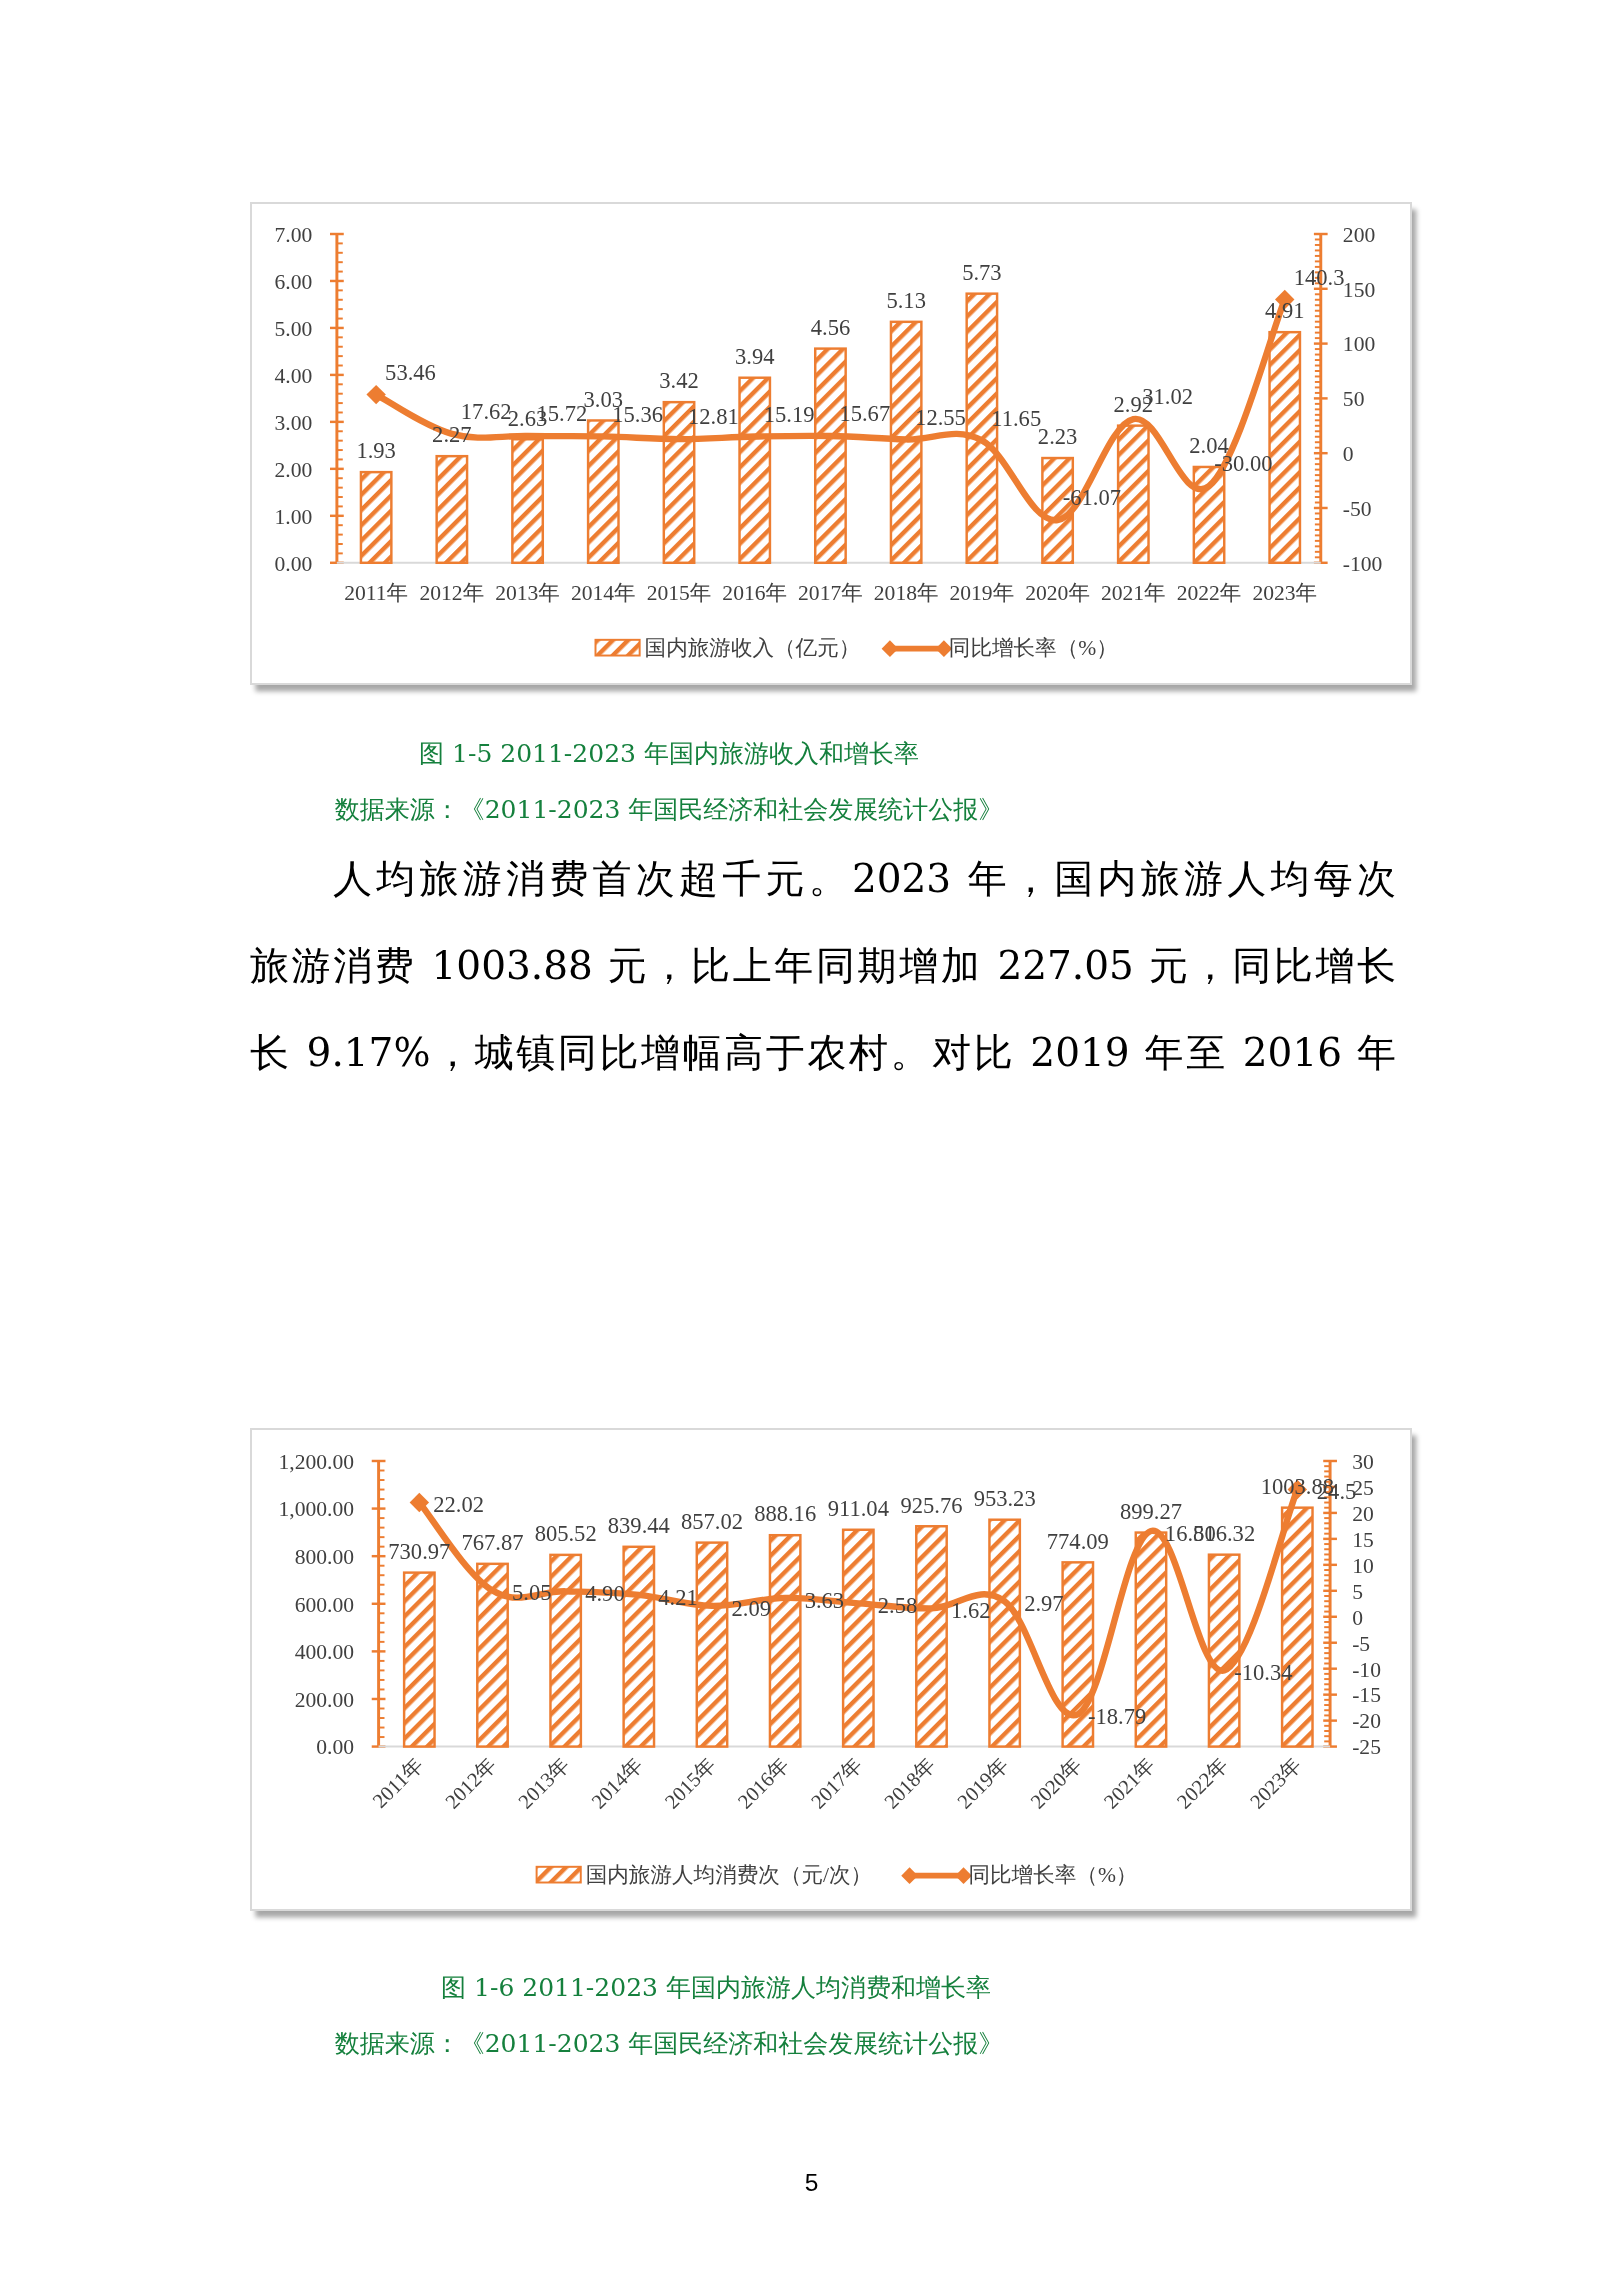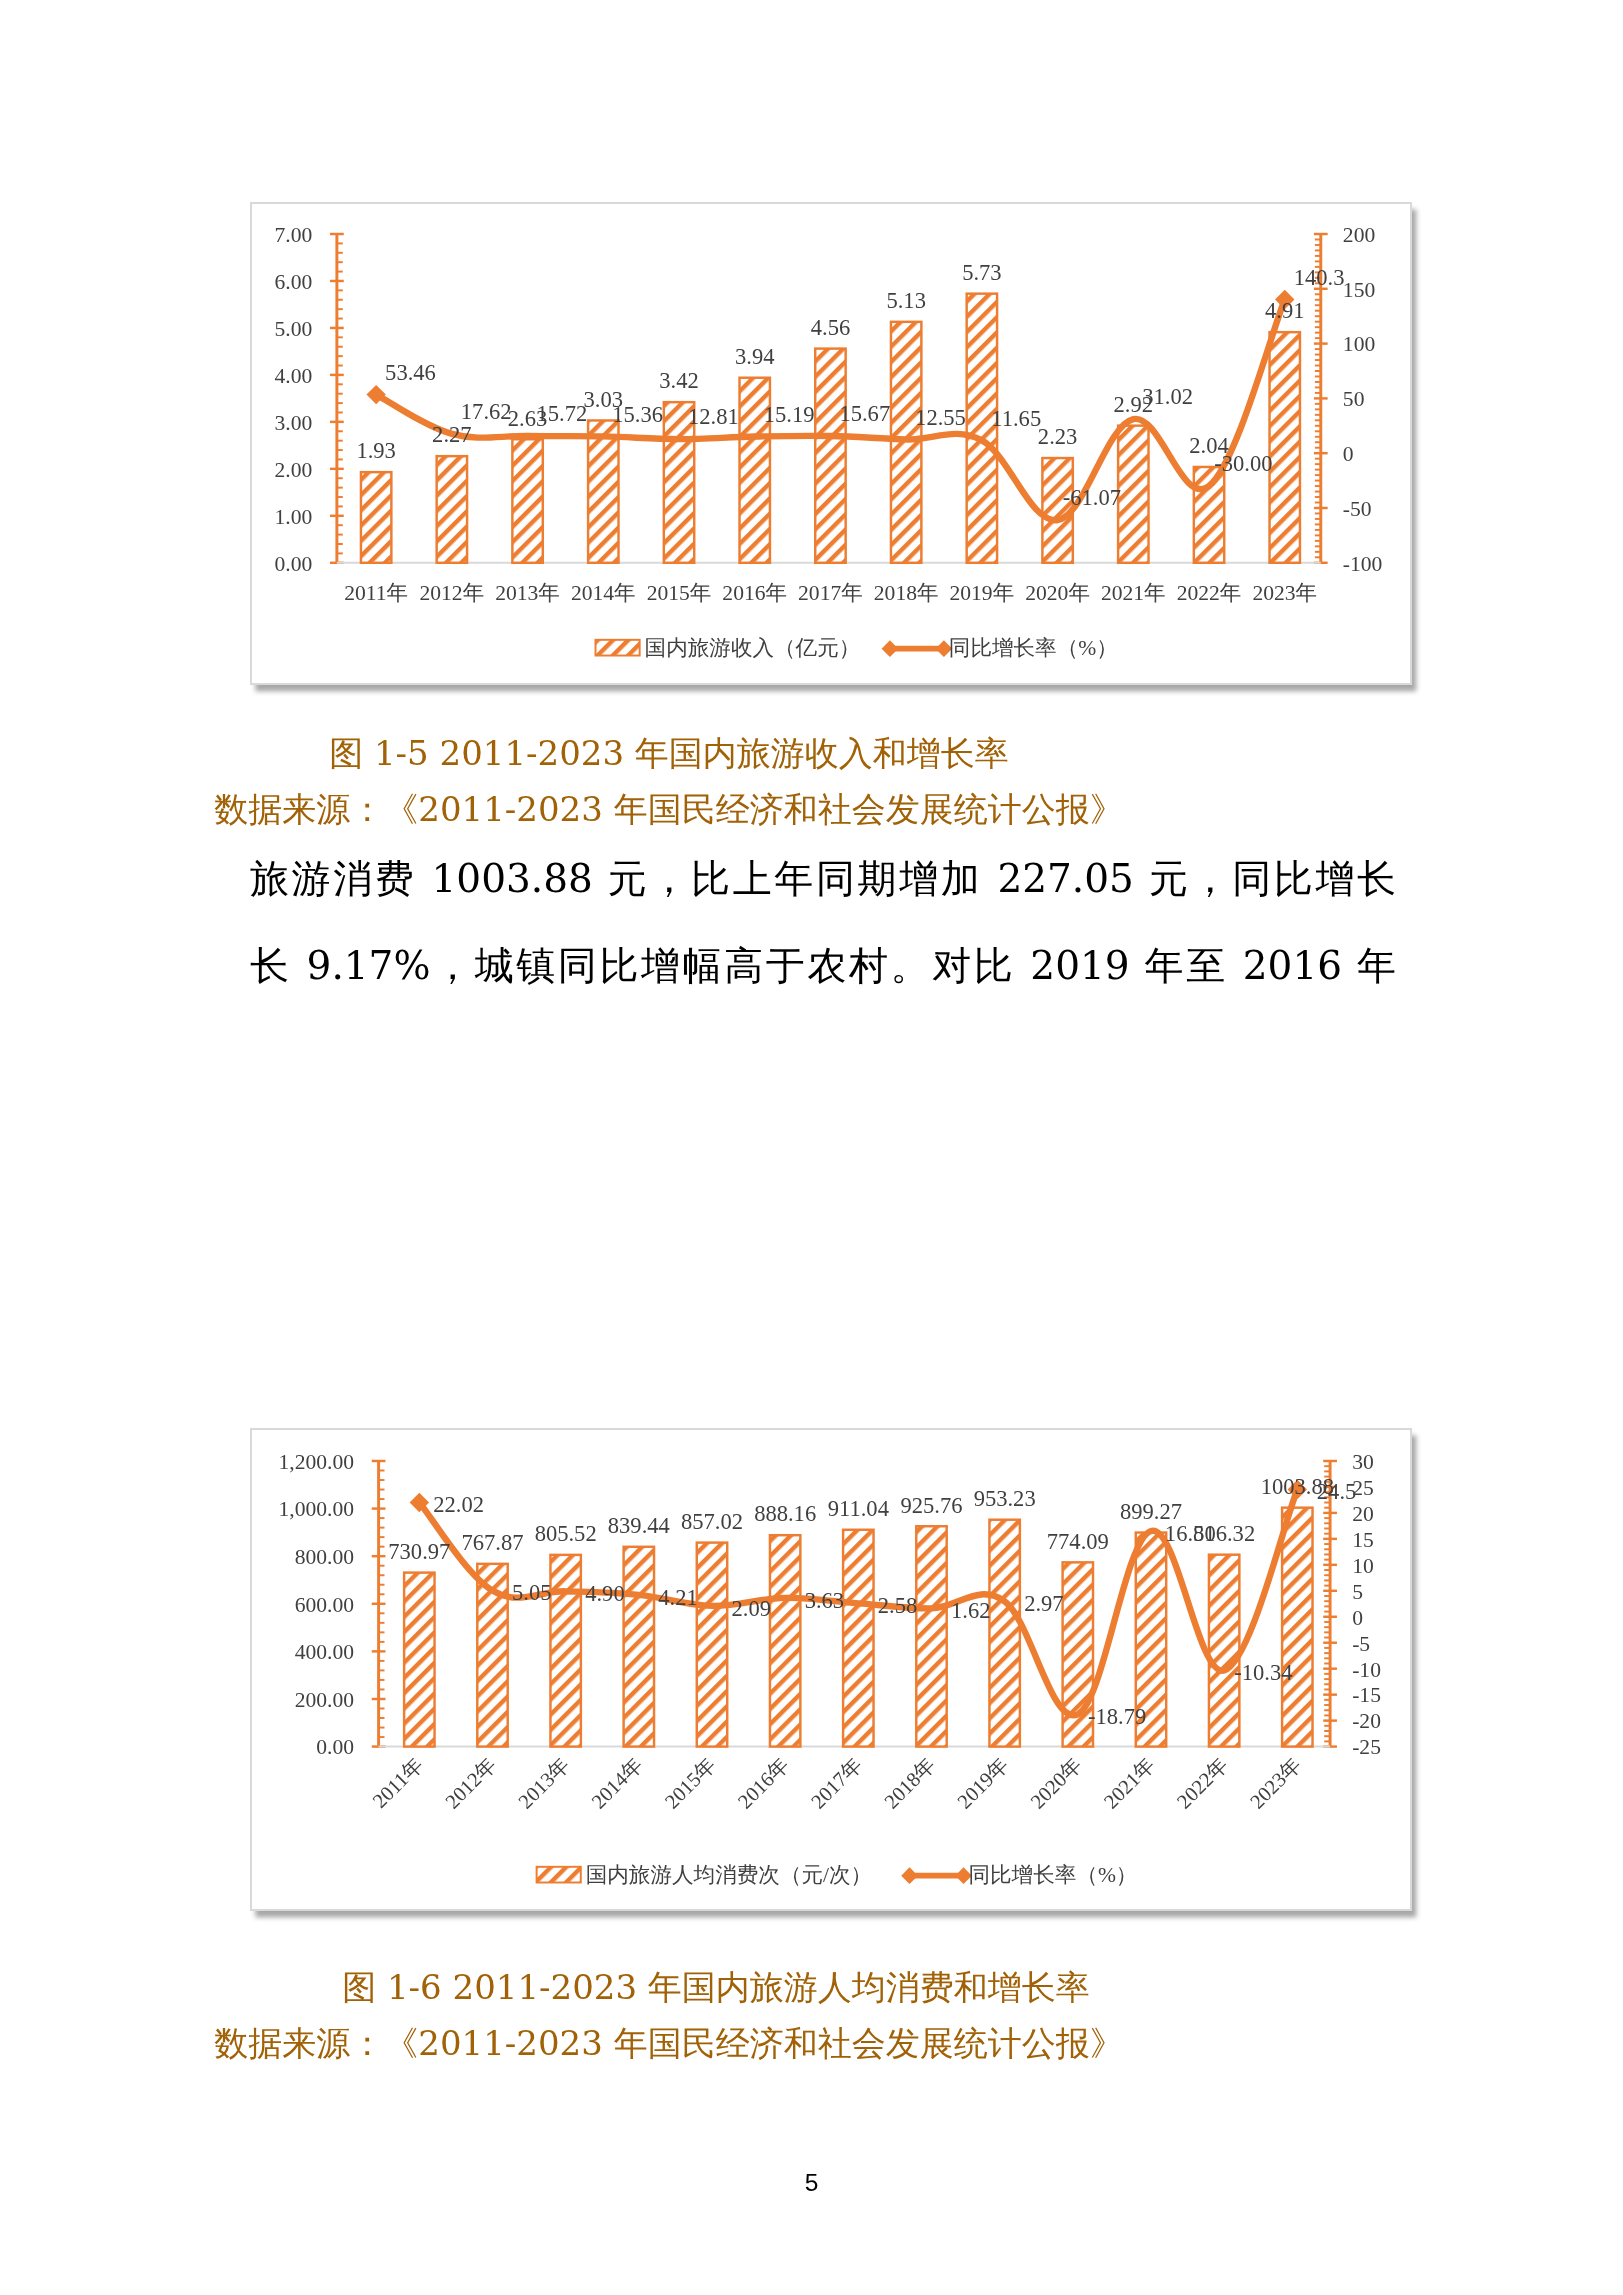--- a/index.html
+++ b/index.html
@@ -2,21 +2,21 @@
 <html style="font-size:7.9px"><head>
 <meta charset="utf-8">
 <style>
   html, body { margin:0; padding:0; background:#ffffff; }
   body { width:1623px; height:2295px; position:relative; overflow:hidden;
          font-family:"DejaVu Serif","Liberation Serif",serif; color:#000; }
   .chart-frame { position:absolute; background:#fff; border:2px solid #d9d9d9;
          box-shadow: 4.9px 6.9px 4.9px rgba(0,0,0,0.35); box-sizing:border-box; }
   .chart-frame svg { position:absolute; left:0; top:0; }
   .caption { position:absolute; left:0; width:1338px; text-align:center;
-         font-family:"DejaVu Serif","Liberation Serif",serif; font-size:34px; line-height:29.4px; color:#a16207; }
+         font-family:"DejaVu Serif","Liberation Serif",serif; font-size:25px; line-height:29.4px; color:#15803d; }
   .para { position:absolute; left:250px; width:1146px; font-family:"DejaVu Serif","Liberation Serif",serif;
           font-size:39px; line-height:87px; text-align:justify; color:#000; }
   .para .line { display:block; white-space:nowrap; text-align-last:justify; text-align:justify; height:87px; }
   .para .line.last { text-align-last:left; }
   .para .line.first { padding-left:83px; }
   .page-number { position:absolute; left:0; width:1623px; top:2169px; text-align:center;
           font-family:"Liberation Sans","DejaVu Sans",sans-serif; font-size:24.5px; color:#000; }
   .svgtext { font-family:"Liberation Serif","DejaVu Serif",serif; fill:#404040; }
 </style>
 </head>
@@ -222,20 +222,21 @@
         <rect x="1398" y="894" width="24" height="24" fill="#ED7D31" transform="rotate(45 1410 906)"></rect>
         <text x="1420" y="918" font-size="44" class="svgtext">同比增长率（%）</text>
       </g>
     </svg>
 </div>
 
 <div class="caption" style="top:739px;">图  1-5 2011-2023 年国内旅游收入和增长率</div>
 <div class="caption" style="top:795px;">数据来源：《2011-2023 年国民经济和社会发展统计公报》</div>
 
 <div class="para" style="top:835px;">
+  <span class="line first">人均旅游消费首次超千元。2023 年，国内旅游人均每次</span>
   <span class="line">旅游消费 1003.88 元，比上年同期增加 227.05 元，同比增长</span>
   <span class="line">长 9.17%，城镇同比增幅高于农村。对比 2019 年至 2016 年</span>
 </div>
 
 <div class="chart-frame" style="left:250px; top:1428px; width:1162px; height:483px;">
   <svg id="chart2" width="1162" height="483" viewBox="0 0 2368 984">
       <defs>
         <pattern id="hatch2" patternUnits="userSpaceOnUse" width="22" height="22" patternTransform="rotate(45)">
           <rect x="0" y="0" width="22" height="22" fill="#ffffff"></rect>
           <rect x="0" y="0" width="9" height="22" fill="#ED7D31"></rect>

